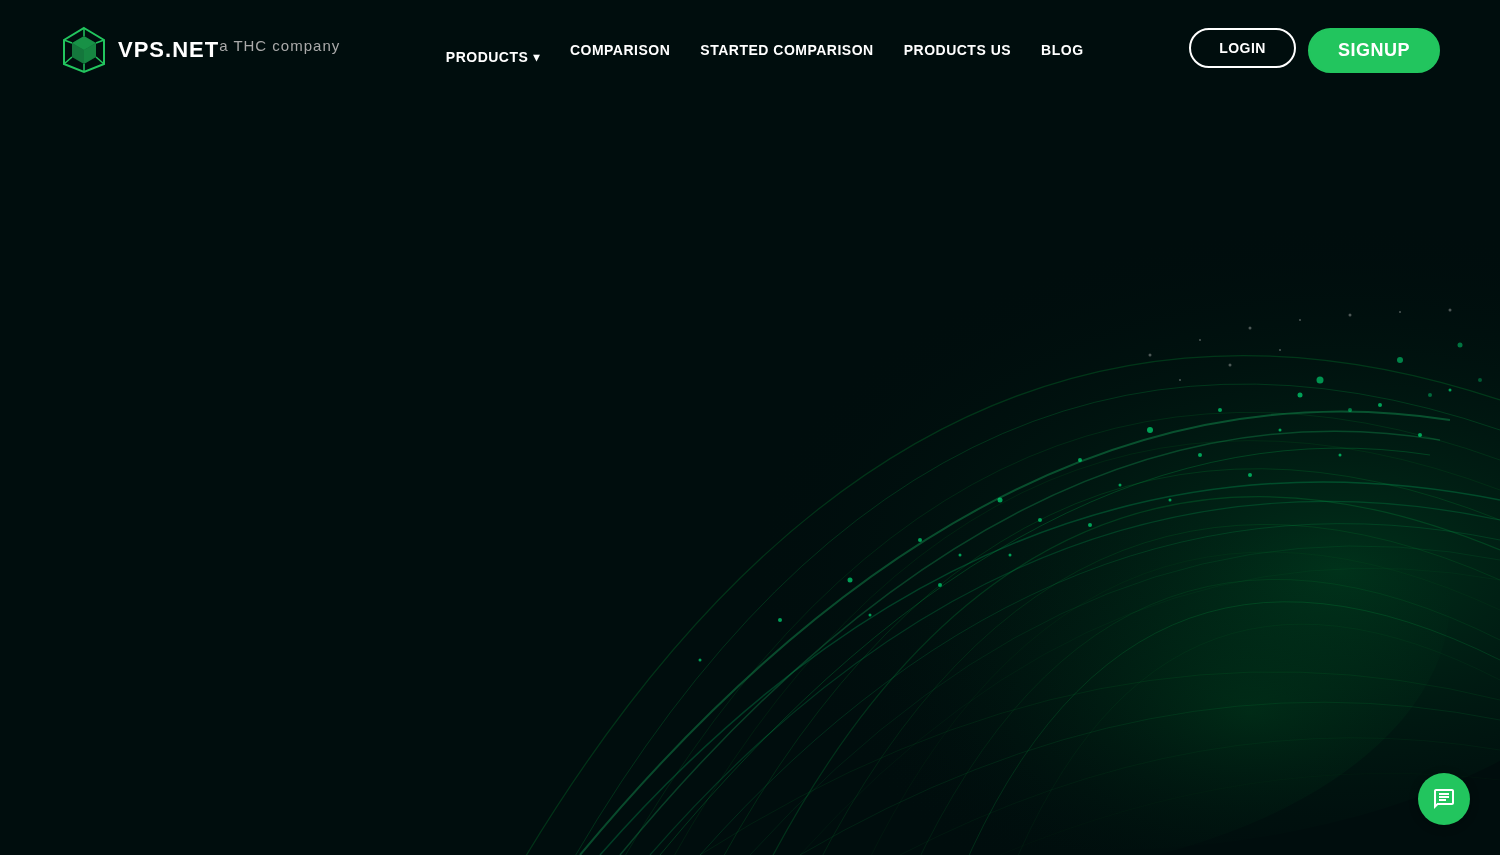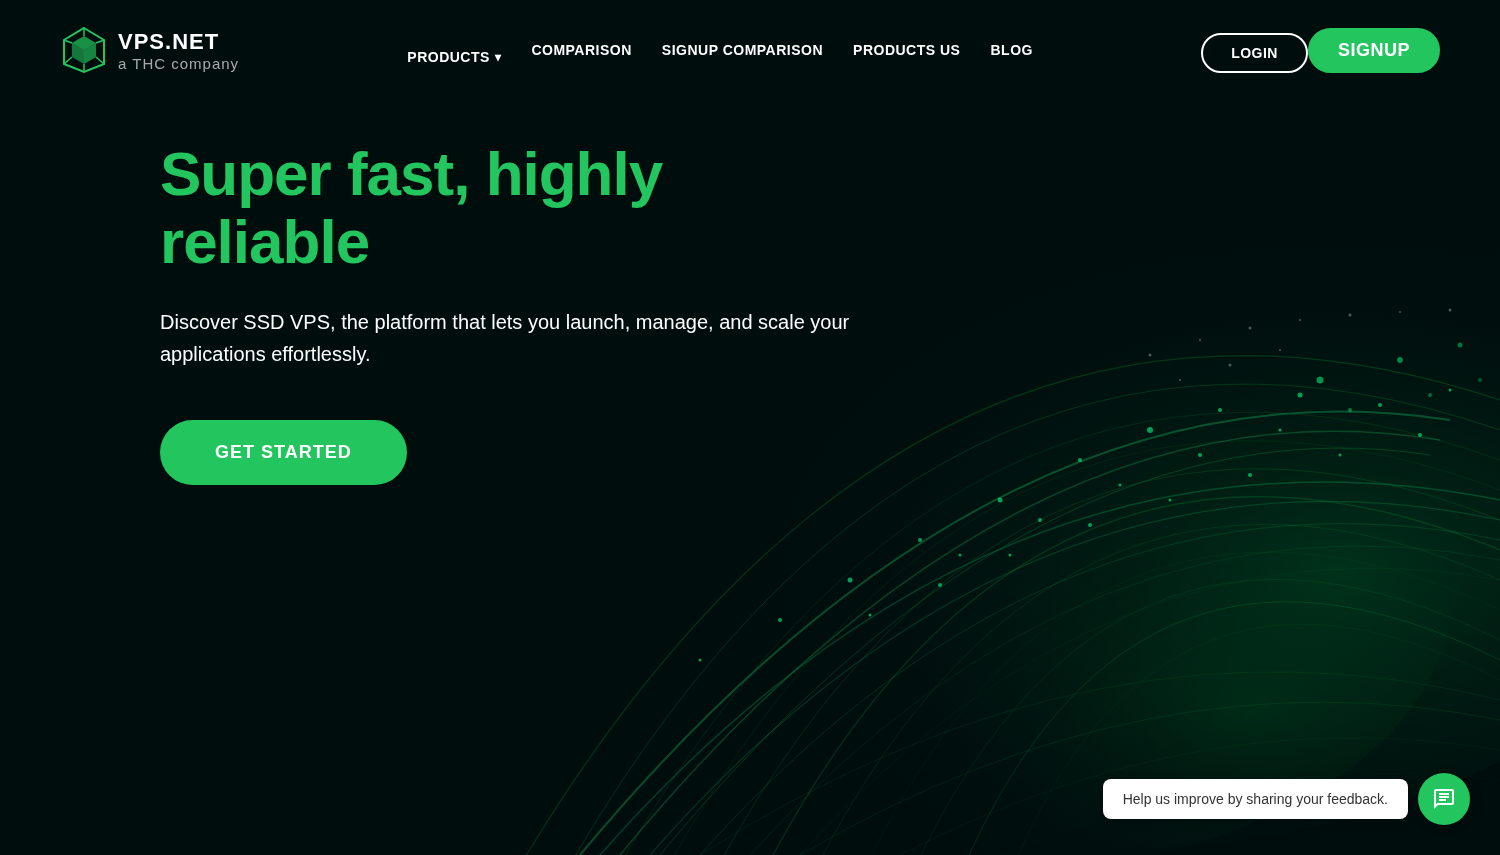--- a/index.html
+++ b/index.html
@@ -40,21 +40,22 @@
       cursor: pointer;
     }
 
     .logo-icon {
       width: 48px;
       height: 48px;
     }
 
     .logo-text-block {
       display: flex;
-      flex-direction: column;
+      flex-direction: row;
+      text-align: center;
     }
 
     .logo-vps {
       font-size: 22px;
       font-weight: 800;
       color: #fff;
       letter-spacing: 1px;
     }
 
     .logo-thg {
@@ -86,21 +87,22 @@
       margin-top: 13px;
     }
 
     .nav-link-dropdown::after {
       content: '▾';
       font-size: 12px;
     }
 
     .nav-buttons {
       display: flex;
-      align-items: flex-end;
+      align-items: flex-start;
+      gap: 12px;
     }
 
     .btn-login {
       background: transparent;
       border: 2px solid #fff;
       color: #fff;
       padding: 10px 28px;
       border-radius: 30px;
       font-size: 14px;
       font-weight: 700;
@@ -340,39 +342,33 @@
       </svg>
       <div class="logo-text-block">
         <span class="logo-vps">VPS.NET</span>
         <span class="logo-thg">a THC company</span>
       </div>
     </div>
 
     <div class="nav-links">
       <a class="nav-link nav-link-dropdown">PRODUCTS</a>
       <a class="nav-link">COMPARISON</a>
-      <a class="nav-link">SIGNUP COMPARISON</a>
+      <a class="nav-link">STARTED COMPARISON</a>
       <a class="nav-link">PRODUCTS US</a>
       <a class="nav-link">BLOG</a>
     </div>
 
     <div class="nav-buttons">
       <button class="btn-login">LOGIN</button>
       <button class="btn-signup">SIGNUP</button>
     </div>
   </nav>
 
-  <div class="hero-content">
-    <h1 class="hero-title">Super fast, highly reliable</h1>
-    <p class="hero-subtitle">Discover SSD VPS, the platform that lets you launch, manage, and scale your applications effortlessly.</p>
-    <button class="btn-get-started">GET STARTED</button>
-  </div>
 
   <div class="feedback-widget">
-    <div class="feedback-text-box">Help us improve by sharing your feedback.</div>
     <div class="feedback-icon-btn">
       <svg viewBox="0 0 24 24" xmlns="http://www.w3.org/2000/svg">
         <path d="M20 2H4c-1.1 0-2 .9-2 2v18l4-4h14c1.1 0 2-.9 2-2V4c0-1.1-.9-2-2-2zm0 14H5.17L4 17.17V4h16v12z"></path>
         <path d="M7 9h10v2H7zm0-3h10v2H7zm0 6h7v2H7z"></path>
       </svg>
     </div>
   </div>
 
 </div>
 

